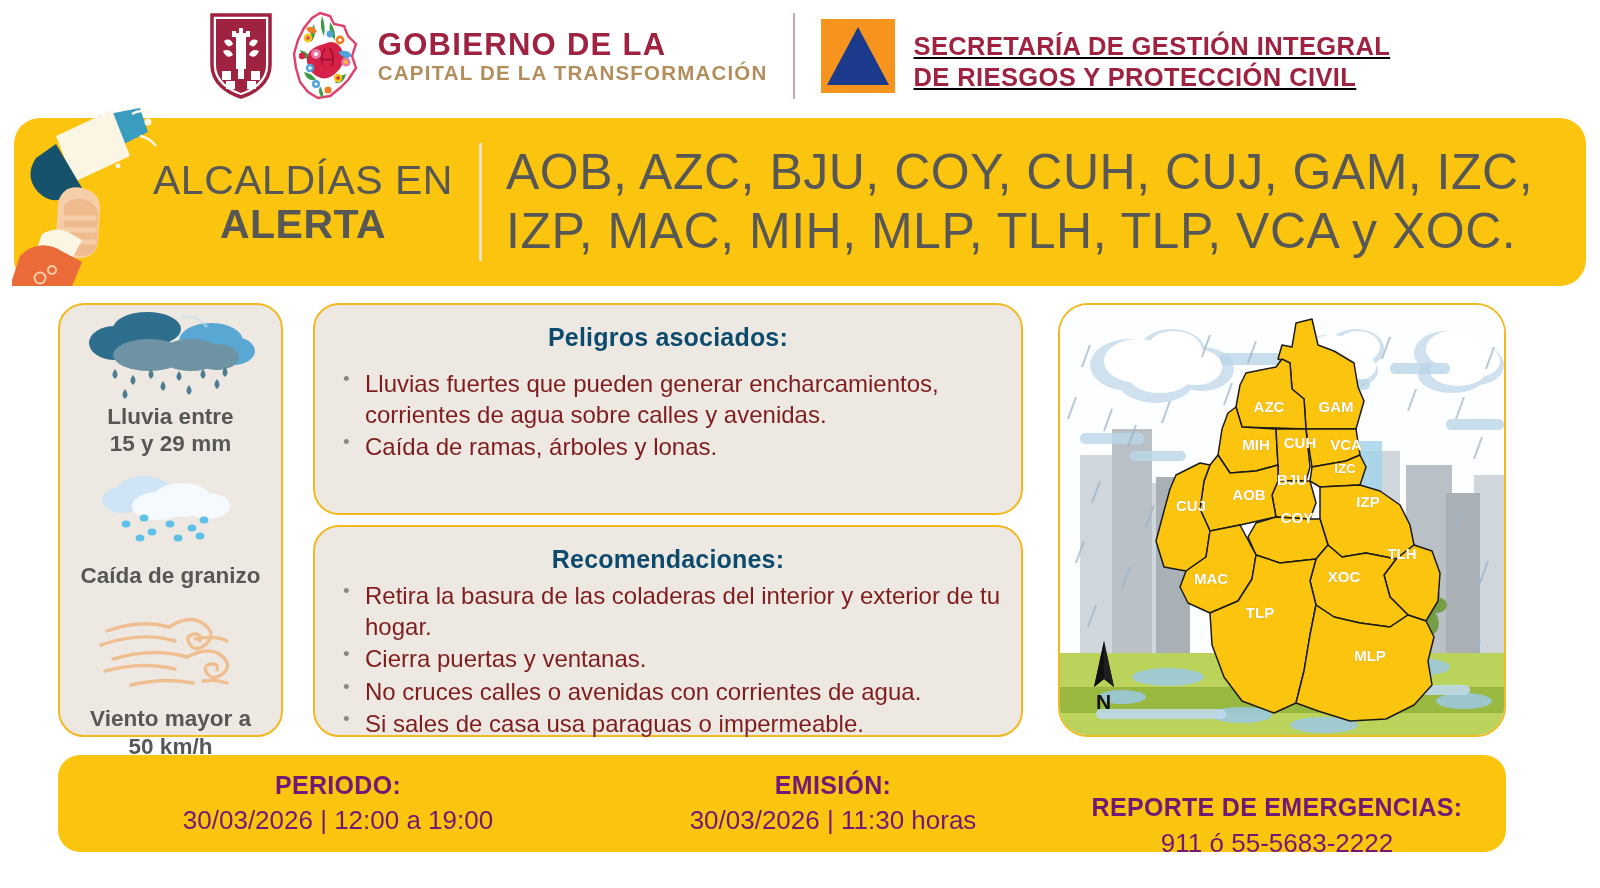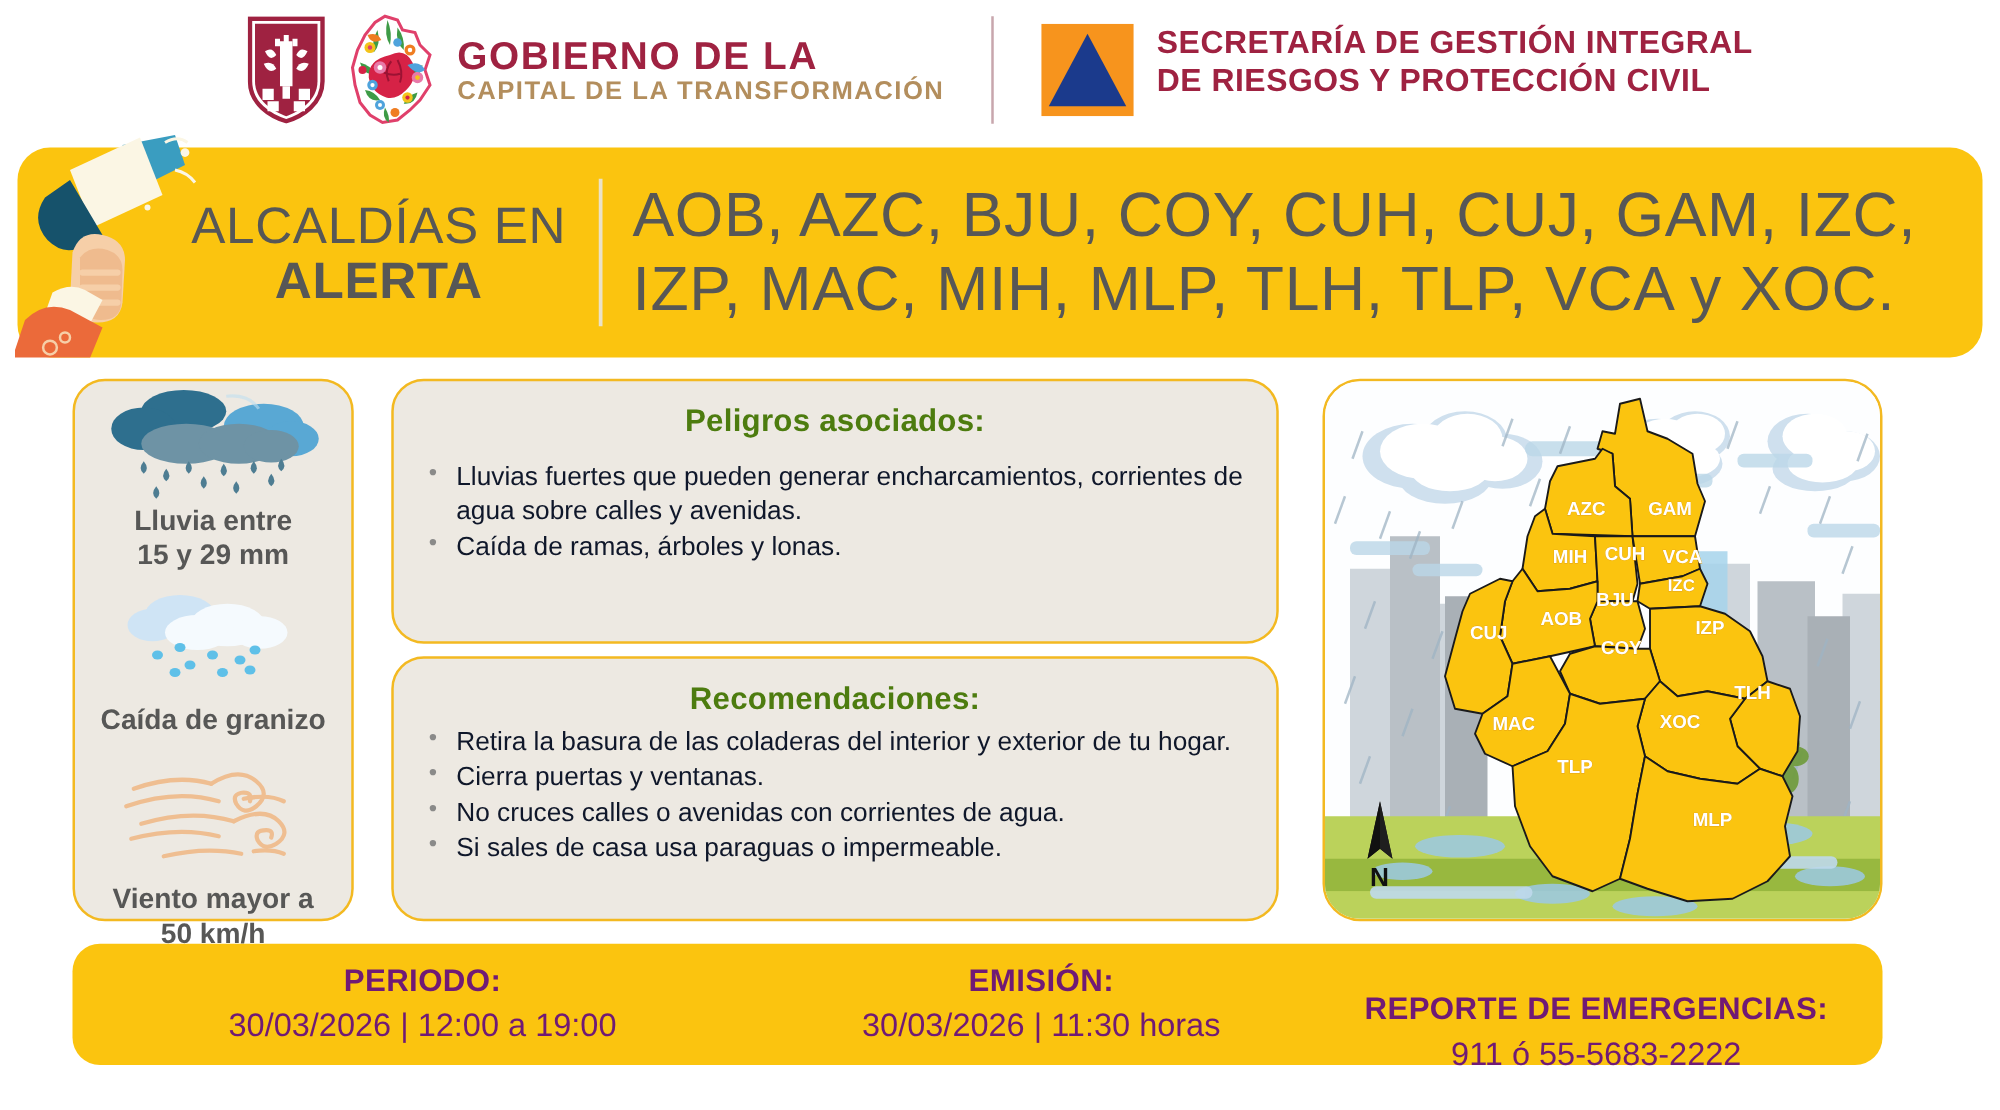--- a/index.html
+++ b/index.html
@@ -7,36 +7,36 @@
     width: 1600px; height: 888px;
     background: #ffffff;
     font-family: "Liberation Sans", sans-serif;
     overflow: hidden;
   }
   .page { position: relative; width: 1600px; height: 888px; background:#fff; }
 
   
   .header {
     position:absolute; left:0; top:0; width:1600px; height:112px;
-    display:flex; align-items:center; justify-content:center; gap:12px;
+    display:flex; align-items:center; justify-content:center; gap:0px;
   }
   .gob-block { display:flex; align-items:center; gap:14px; }
   .shield { width:62px; height:86px; flex:none; }
   .heart-emblem { width:78px; height:92px; flex:none; }
   .gob-text { line-height:1.0; }
   .gob-line {
     font-size:31px; font-weight:bold; color:#9F2241;
     letter-spacing:1.3px; white-space:nowrap;
   }
   .gob-sub {
     font-size:20.5px; font-weight:bold; color:#B38E5D;
     letter-spacing:1.2px; white-space:nowrap; margin-top:3px;
   }
   .vdivider { width:2px; height:86px; background:#c8a6ad; margin:0 26px; flex:none; }
-  .sgirpc-block { display:flex; align-items:flex-start; gap:18px; }
+  .sgirpc-block { display:flex; align-items:flex-end; gap:18px;text-decoration:underline; }
   .pc-logo { width:74px; height:74px; flex:none; }
   .sgirpc-text { line-height:1.22; }
   .sgirpc-line {
     font-size:25.5px; font-weight:bold; color:#9F2241;
     letter-spacing:0.4px; white-space:nowrap;
   }
 
   
   .alert-banner {
     position:absolute; left:14px; top:118px; width:1572px; height:168px;
@@ -72,27 +72,27 @@
 
   
   .panel {
     position:absolute; background:#EDE9E2;
     border:2.5px solid #F3B921; border-radius:26px;
   }
   #panel-peligros { left:313px; top:303px; width:710px; height:212px; }
   #panel-recom    { left:313px; top:525px; width:710px; height:212px; }
   .panel-title {
     text-align:center; font-size:25px; font-weight:bold;
-    color:#4d7c0f; margin-top:18px; letter-spacing:0.2px;
+    color:#0c4a6e; margin-top:18px; letter-spacing:0.2px;
   }
   .panel-list { margin-top:16px; padding:0 14px 0 18px; list-style:none; }
   #panel-recom .panel-list { margin-top:6px; }
   .panel-list li {
     position:relative; padding-left:32px;
-    font-size:21px; color:#0f172a; line-height:1.30; margin-bottom:1px;
+    font-size:24px; color:#7f1d1d; line-height:1.30; margin-bottom:1px;
   }
   .panel-list li::before {
     content:"\2022"; position:absolute; left:10px; top:-1px;
     font-size:19px; color:#8a8a89;
   }
 
   
   .map-card {
     position:absolute; left:1058px; top:303px; width:448px; height:434px;
     border:2.5px solid #F3B921; border-radius:30px; overflow:hidden;

